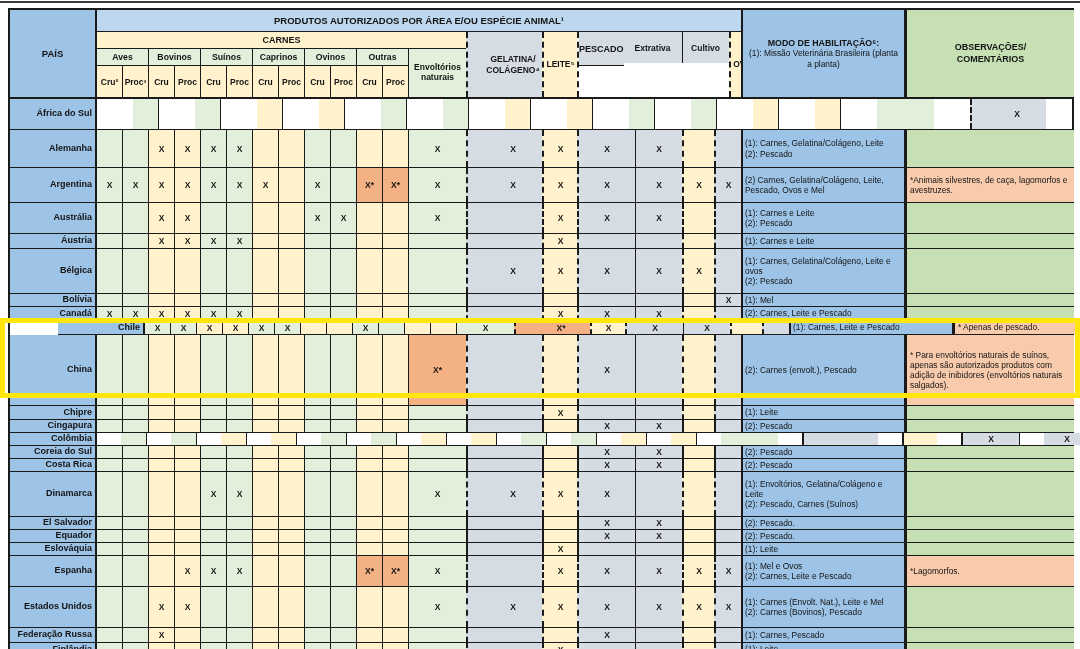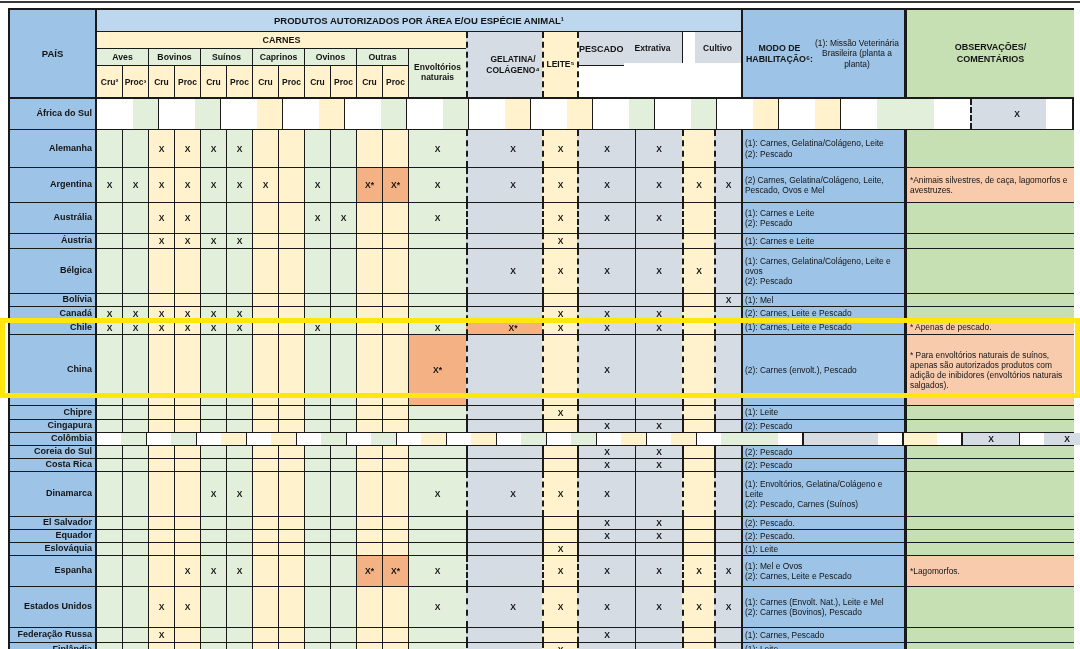--- a/index.html
+++ b/index.html
@@ -48,23 +48,23 @@
   .carnes-sub{display:flex;height:48px;}
   .groups-col{flex:0 0 312px;display:flex;flex-direction:column;}
   .grow{display:flex;height:17px;}
   .grow .cell{height:17px;border-bottom:1px solid var(--border);font-weight:bold;font-size:8.7px;}
   .cprow{display:flex;height:31px;}
   .cprow .cell{height:31px;font-weight:bold;font-size:8.5px;}
   .env{height:48px;font-weight:bold;font-size:8.5px;text-align:center;line-height:1.15;}
   .hspan{height:65px;font-weight:bold;font-size:8.5px;text-align:center;line-height:1.2;}
   .pesc-block{flex:0 0 105px;display:flex;flex-direction:row;border-left:2px dashed var(--border);box-sizing:border-box;}
   .pesc{height:34px;font-weight:bold;font-size:9px;border-left:0 !important;border-right:0;border-bottom:1px solid var(--border);background:var(--grey_cell);}
-  .pesc-sub{display:flex;height:31px;gap:12px;}
+  .pesc-sub{display:flex;height:31px;}
   .pesc-sub .cell{height:31px;font-weight:bold;font-size:8.5px;background:var(--grey_cell);}
-  .modo-h{flex-direction:row;justify-content:center;padding:2px 3px;text-align:center;line-height:1.25;}
+  .modo-h{flex-direction:column;justify-content:center;padding:2px 3px;text-align:center;line-height:1.25;}
   .mh-title{font-weight:bold;font-size:8.8px;}
   .mh-line{font-size:8.4px;}
   .obs-h{font-weight:bold;font-size:9px;text-align:center;line-height:1.3;border-right:0;}
   
   .row{display:flex;border-bottom:1px solid var(--border);}
   .pais{justify-content:flex-end;padding-right:3px;font-weight:bold;font-size:9px;text-align:right;line-height:1.05;}
   .xcell{font-weight:bold;font-size:8.5px;}
   .modo{flex-direction:column;justify-content:center;align-items:flex-start;text-align:left;
         padding:1px 2px;font-size:8.4px;line-height:1.22;}
   .obs{justify-content:flex-start;align-items:center;text-align:left;padding:1px 3px;
@@ -345,21 +345,21 @@
           <div class="cell xcell w-lei bg-y dl nr">X</div>
           <div class="cell xcell w-ext bg-gr dl">X</div>
           <div class="cell xcell w-cul bg-gr nr">X</div>
           <div class="cell xcell w-ovo bg-y dl nr"></div>
           <div class="cell xcell w-mel bg-gr dl nr"></div>
           <div class="cell w-modo bg-b1 bl2 modo">
             <div class="mline">(2): Carnes, Leite e Pescado</div>
           </div>
           <div class="cell w-obs bl2 obs bg-og"></div>
         </div>
-        <div class="row" style="height: 13px;">
+        <div class="row" style="height: 13px; margin-left: 48px;">
           <div class="cell w-pais bg-b1 br2 pais">Chile</div>
           <div class="cell xcell w-n bg-g">X</div>
           <div class="cell xcell w-n bg-g">X</div>
           <div class="cell xcell w-n bg-y">X</div>
           <div class="cell xcell w-n bg-y">X</div>
           <div class="cell xcell w-n bg-g">X</div>
           <div class="cell xcell w-n bg-g">X</div>
           <div class="cell xcell w-n bg-y"></div>
           <div class="cell xcell w-n bg-y"></div>
           <div class="cell xcell w-n bg-g">X</div>

